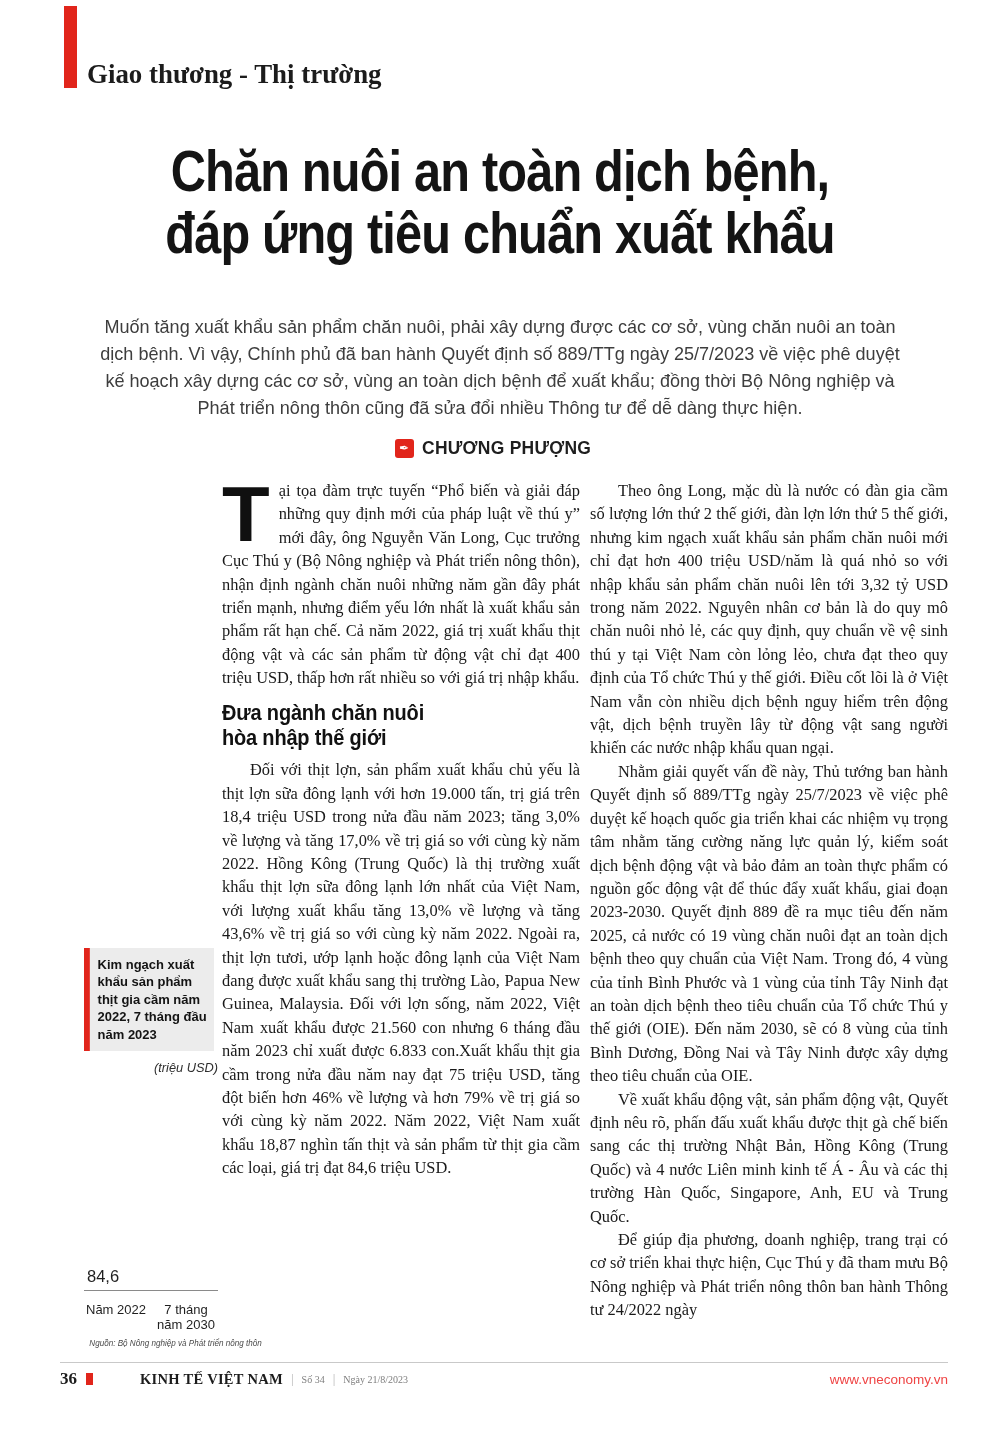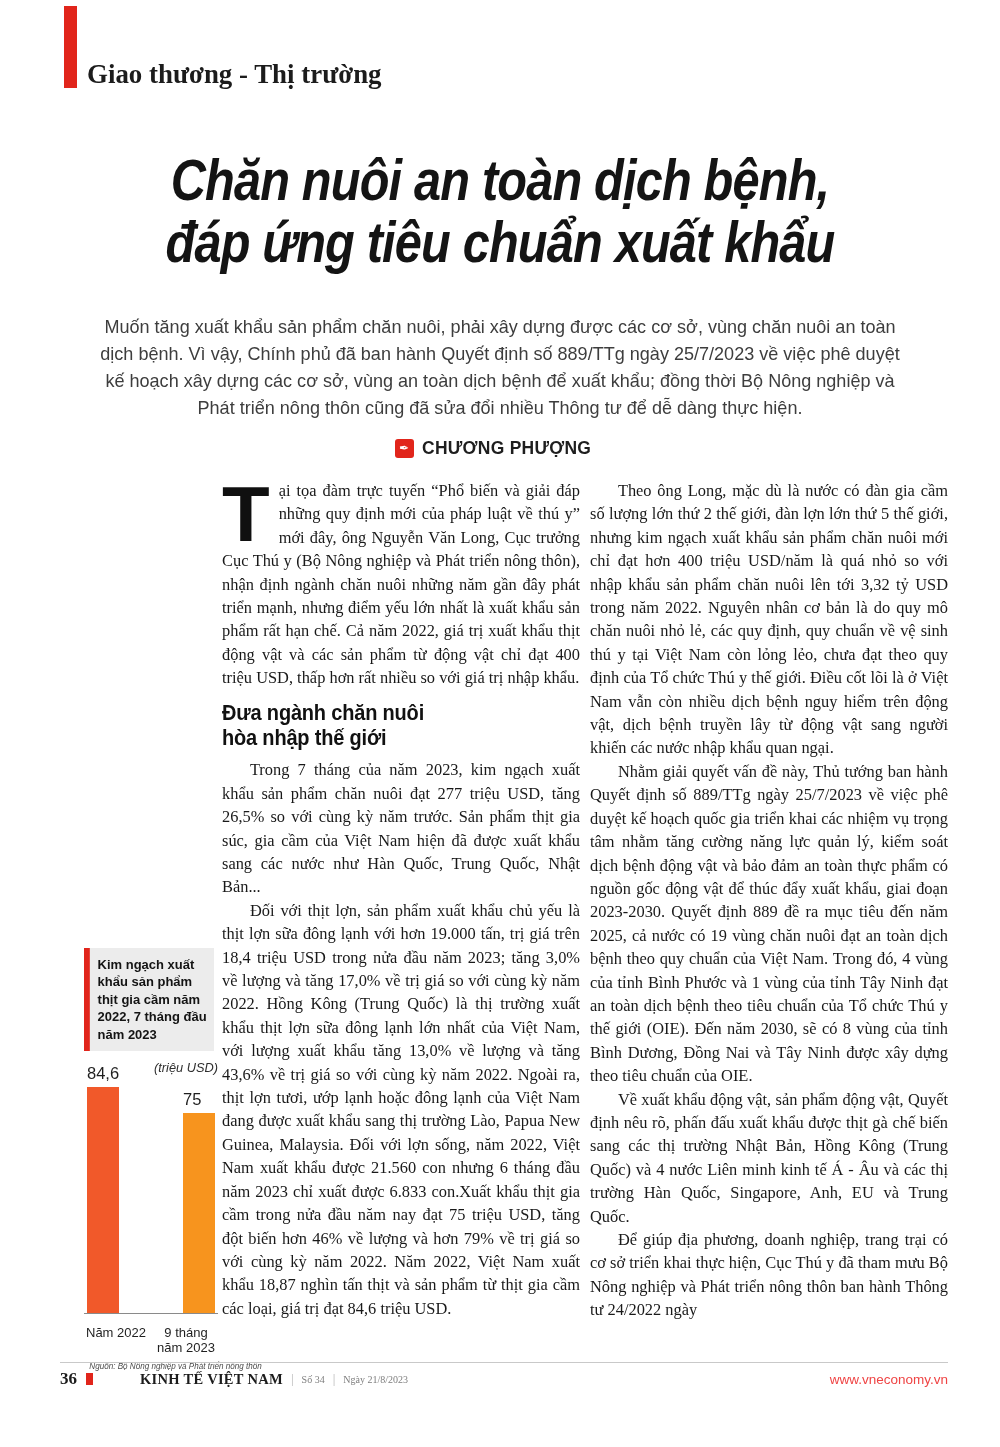--- a/index.html
+++ b/index.html
@@ -44,21 +44,21 @@
            transform:scaleX(0.93);transform-origin:left center;}
 
   
   .chart{position:absolute;left:84px;top:948px;width:134px;font-family:"Liberation Sans",sans-serif;}
   .chart-title{background:#ececec;border-left:6px solid #e1251b;padding:8px 5px 8px 8px;
                font-weight:800;font-size:13.4px;line-height:1.3;color:#141414;
                transform:scaleX(0.97);transform-origin:left top;}
   .chart-unit{height:0;overflow:visible;text-align:right;font-style:italic;font-size:12.8px;
               color:#2e2e2e;transform:translateY(9px);}
   .bars{display:flex;justify-content:space-between;align-items:flex-end;margin-top:13px;padding:0 3px;}
-  .bar-group{width:32px;display:flex;flex-direction:column;align-items:flex-start;}
+  .bar-group{width:32px;display:flex;flex-direction:row;align-items:flex-end;}
   .bar-value{font-size:16.5px;color:#1f1f1f;margin-bottom:4px;}
   .bar{width:100%;}
   .axis{border-top:1.5px solid #8a8a8a;}
   .cats{display:flex;justify-content:space-between;padding:4px 0 0;}
   .cat{width:64px;text-align:center;font-size:13px;line-height:1.15;color:#1f1f1f;margin-top:8px;}
   .chart-source{font-style:italic;font-size:8.8px;color:#4a4a4a;margin-top:5px;text-align:center;
                 white-space:nowrap;transform:scaleX(0.92);transform-origin:center;}
 
   
   .footer-rule{position:absolute;left:60px;right:52px;top:1362px;border-top:1px solid #c9c9c9;}
@@ -73,67 +73,62 @@
 </head>
 <body>
 
 <div class="page">
 
   <div class="section-header">
     <div class="section-bar"></div>
     <div class="section-label">Giao thương - Thị trường</div>
   </div>
 
-  <h1 class="headline" style="margin:9px;font-style:italic;">
+  <h1 class="headline" style="margin:0;">
     <span class="hl-line">Chăn nuôi an toàn dịch bệnh,</span>
     <span class="hl-line">đáp ứng tiêu chuẩn xuất khẩu</span>
   </h1>
 
   <div class="intro">Muốn tăng xuất khẩu sản phẩm chăn nuôi, phải xây dựng được các cơ sở, vùng chăn nuôi an toàn dịch bệnh. Vì vậy, Chính phủ đã ban hành Quyết định số 889/TTg ngày 25/7/2023 về việc phê duyệt kế hoạch xây dựng các cơ sở, vùng an toàn dịch bệnh để xuất khẩu; đồng thời Bộ Nông nghiệp và Phát triển nông thôn cũng đã sửa đổi nhiều Thông tư để dễ dàng thực hiện.</div>
 
   <div class="byline">
     <span class="byline-icon">✒</span>
     <span class="byline-name">CHƯƠNG PHƯỢNG</span>
   </div>
 
   <div class="columns">
     <div class="col">
       <p class="first"><span class="dropcap">T</span><span>ại tọa đàm trực tuyến “Phổ biến và giải đáp những quy định mới của pháp luật về thú y” mới đây, ông Nguyễn Văn Long, Cục trưởng Cục Thú y (Bộ Nông nghiệp và Phát triển nông thôn), nhận định ngành chăn nuôi những năm gần đây phát triển mạnh, nhưng điểm yếu lớn nhất là xuất khẩu sản phẩm rất hạn chế. Cả năm 2022, giá trị xuất khẩu thịt động vật và các sản phẩm từ động vật chỉ đạt 400 triệu USD, thấp hơn rất nhiều so với giá trị nhập khẩu.</span></p>
       <div class="subhead">
         <div>Đưa ngành chăn nuôi</div>
         <div>hòa nhập thế giới</div>
       </div>
-      <p>Trong 7 tháng của năm 2023, kim ngạch xuất khẩu sản phẩm chăn nuôi đạt 277 triệu USD, tăng 26,5% so với cùng kỳ năm trước. Sản phẩm thịt gia súc, gia cầm của Việt Nam hiện đã được xuất khẩu sang các nước như Hàn Quốc, Trung Quốc, Nhật Bản...</p>
       <p>Đối với thịt lợn, sản phẩm xuất khẩu chủ yếu là thịt lợn sữa đông lạnh với hơn 19.000 tấn, trị giá trên 18,4 triệu USD trong nửa đầu năm 2023; tăng 3,0% về lượng và tăng 17,0% về trị giá so với cùng kỳ năm 2022. Hồng Kông (Trung Quốc) là thị trường xuất khẩu thịt lợn sữa đông lạnh lớn nhất của Việt Nam, với lượng xuất khẩu tăng 13,0% về lượng và tăng 43,6% về trị giá so với cùng kỳ năm 2022. Ngoài ra, thịt lợn tươi, ướp lạnh hoặc đông lạnh của Việt Nam đang được xuất khẩu sang thị trường Lào, Papua New Guinea, Malaysia. Đối với lợn sống, năm 2022, Việt Nam xuất khẩu được 21.560 con nhưng 6 tháng đầu năm 2023 chỉ xuất được 6.833 con.Xuất khẩu thịt gia cầm trong nửa đầu năm nay đạt 75 triệu USD, tăng đột biến hơn 46% về lượng và hơn 79% về trị giá so với cùng kỳ năm 2022. Năm 2022, Việt Nam xuất khẩu 18,87 nghìn tấn thịt và sản phẩm từ thịt gia cầm các loại, giá trị đạt 84,6 triệu USD.</p>
     </div>
     <div class="col">
       <p>Theo ông Long, mặc dù là nước có đàn gia cầm số lượng lớn thứ 2 thế giới, đàn lợn lớn thứ 5 thế giới, nhưng kim ngạch xuất khẩu sản phẩm chăn nuôi mới chỉ đạt hơn 400 triệu USD/năm là quá nhỏ so với nhập khẩu sản phẩm chăn nuôi lên tới 3,32 tỷ USD trong năm 2022. Nguyên nhân cơ bản là do quy mô chăn nuôi nhỏ lẻ, các quy định, quy chuẩn về vệ sinh thú y tại Việt Nam còn lỏng lẻo, chưa đạt theo quy định của Tổ chức Thú y thế giới. Điều cốt lõi là ở Việt Nam vẫn còn nhiều dịch bệnh nguy hiểm trên động vật, dịch bệnh truyền lây từ động vật sang người khiến các nước nhập khẩu quan ngại.</p>
       <p>Nhằm giải quyết vấn đề này, Thủ tướng ban hành Quyết định số 889/TTg ngày 25/7/2023 về việc phê duyệt kế hoạch quốc gia triển khai các nhiệm vụ trọng tâm nhằm tăng cường năng lực quản lý, kiểm soát dịch bệnh động vật và bảo đảm an toàn thực phẩm có nguồn gốc động vật để thúc đẩy xuất khẩu, giai đoạn 2023-2030. Quyết định 889 đề ra mục tiêu đến năm 2025, cả nước có 19 vùng chăn nuôi đạt an toàn dịch bệnh theo quy chuẩn của Việt Nam. Trong đó, 4 vùng của tỉnh Bình Phước và 1 vùng của tỉnh Tây Ninh đạt an toàn dịch bệnh theo tiêu chuẩn của Tổ chức Thú y thế giới (OIE). Đến năm 2030, sẽ có 8 vùng của tỉnh Bình Dương, Đồng Nai và Tây Ninh được xây dựng theo tiêu chuẩn của OIE.</p>
       <p>Về xuất khẩu động vật, sản phẩm động vật, Quyết định nêu rõ, phấn đấu xuất khẩu được thịt gà chế biến sang các thị trường Nhật Bản, Hồng Kông (Trung Quốc) và 4 nước Liên minh kinh tế Á - Âu và các thị trường Hàn Quốc, Singapore, Anh, EU và Trung Quốc.</p>
       <p>Để giúp địa phương, doanh nghiệp, trang trại có cơ sở triển khai thực hiện, Cục Thú y đã tham mưu Bộ Nông nghiệp và Phát triển nông thôn ban hành Thông tư 24/2022 ngày</p>
     </div>
   </div>
 
   <div class="chart">
     <div class="chart-title">Kim ngạch xuất khẩu sản phẩm thịt gia cầm năm 2022, 7 tháng đầu năm 2023</div>
     <div class="chart-unit">(triệu USD)</div>
     <div class="bars">
       <div class="bar-group">
         <div class="bar-value">84,6</div>
         <div class="bar" style="height: 226px; background: rgb(241, 89, 42);"></div>
       </div>
-      <div class="bar-group">
-        <div class="bar-value">75</div>
-        <div class="bar" style="height: 200px; background: rgb(247, 148, 30);"></div>
-      </div>
     </div>
     <div class="axis"></div>
     <div class="cats">
       <div class="cat">Năm 2022</div>
-      <div class="cat">9 tháng năm 2023</div>
+      <div class="cat">7 tháng năm 2030</div>
     </div>
     <div class="chart-source">Nguồn: Bộ Nông nghiệp và Phát triển nông thôn</div>
   </div>
 
   <div class="footer-rule"></div>
   <div class="footer">
     <span class="footer-page">36</span>
     <span class="footer-square"></span>
     <span class="footer-pub">KINH TẾ VIỆT NAM</span>
     <span class="footer-sep">|</span>

